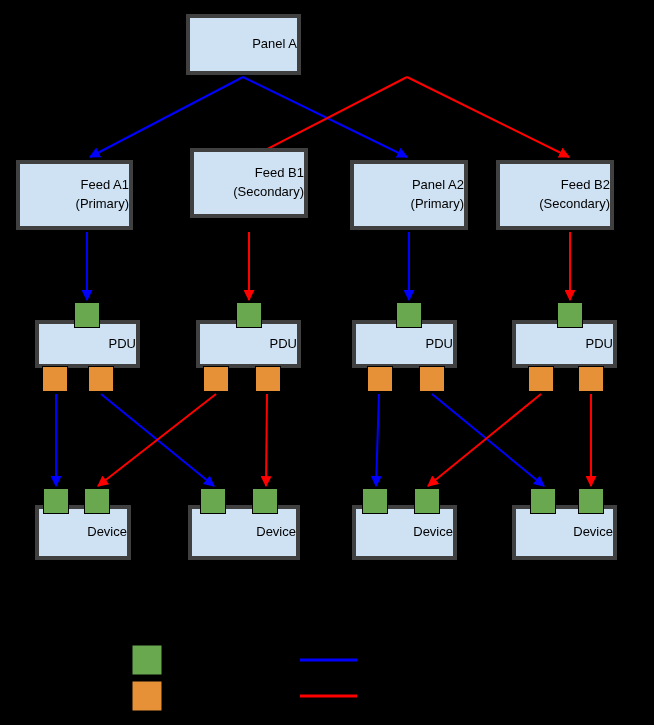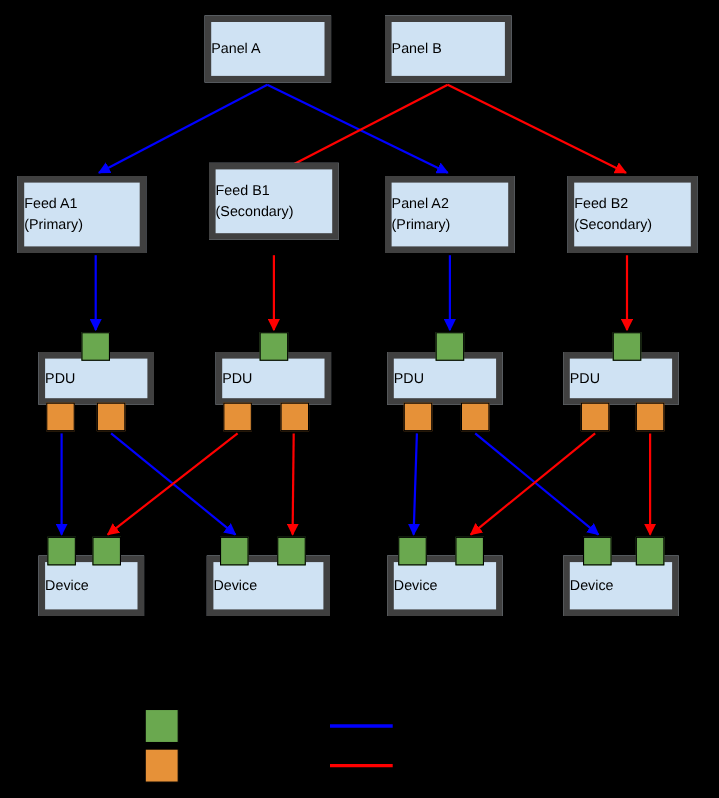--- a/index.html
+++ b/index.html
@@ -15,25 +15,25 @@
     background: #000000;
     overflow: hidden;
   }
   .wires {
     position: absolute; left: 0; top: 0;
     z-index: 1;
   }
   .node {
     position: absolute;
     background: #cfe2f3;
-    border: 6px solid #404040;
+    border: 4px solid #404040;
     color: #000000;
     display: flex;
     flex-direction: column;
-    align-items: flex-start;
+    align-items: flex-end;
     justify-content: center;
     text-align: center;
     font-size: 13px;
     line-height: 1.45;
     z-index: 2;
   }
   .port {
     position: absolute;
     width: 26px; height: 26px;
     border: 1px solid #000000;
@@ -79,37 +79,34 @@
 
     <rect x="132" y="645" width="30" height="30" fill="#6aa84f" stroke="#000000"></rect>
     <rect x="132" y="681" width="30" height="30" fill="#e69138" stroke="#000000"></rect>
     <line x1="300" y1="660" x2="357" y2="660" stroke="#0000ff" stroke-width="3"></line>
     <line x1="300" y1="696" x2="357" y2="696" stroke="#ff0000" stroke-width="3"></line>
   </svg>
 
   <div class="node" style="left:186px;top:14px;width:115px;height:61px">
     <span>Panel A</span>
   </div>
-  <div class="node" style="left:350px;top:14px;width:115px;height:61px">
-    <span>Panel B</span>
-  </div>
 
   <div class="node" style="left:16px;top:160px;width:117px;height:70px">
     <span>Feed A1</span>
     <span>(Primary)</span>
   </div>
   <div class="node" style="left:190px;top:148px;width:118px;height:70px">
     <span>Feed B1</span>
     <span>(Secondary)</span>
   </div>
   <div class="node" style="left:350px;top:160px;width:118px;height:70px">
     <span>Panel A2</span>
     <span>(Primary)</span>
   </div>
-  <div class="node" style="left:516px;top:160px;width:118px;height:70px">
+  <div class="node" style="left:496px;top:160px;width:118px;height:70px">
     <span>Feed B2</span>
     <span>(Secondary)</span>
   </div>
 
   <div class="node" style="left:35px;top:320px;width:105px;height:48px">
     <span>PDU</span>
   </div>
   <div class="node" style="left:196px;top:320px;width:105px;height:48px">
     <span>PDU</span>
   </div>

